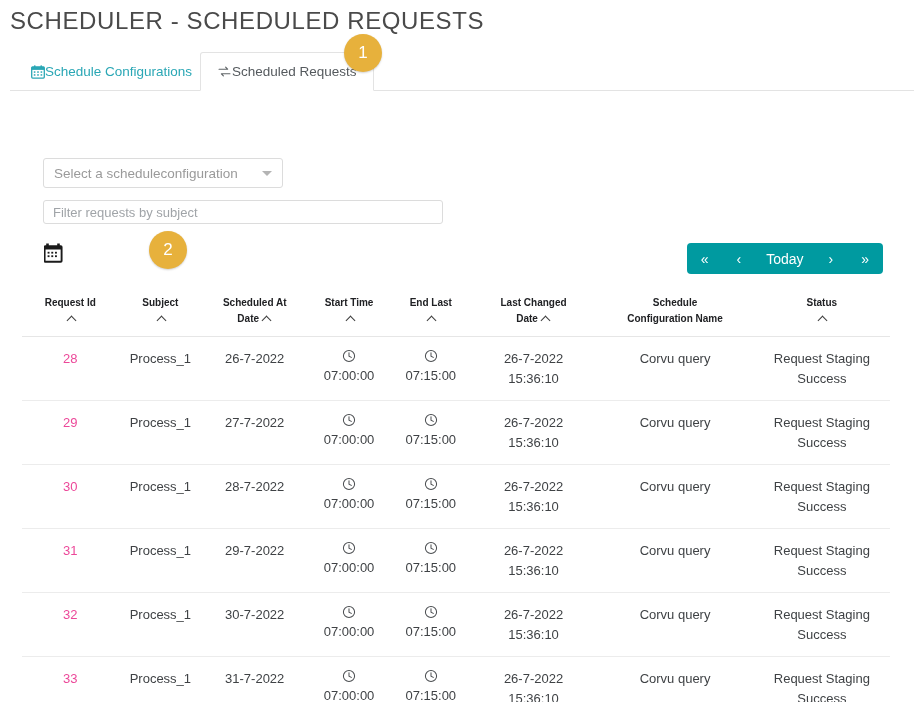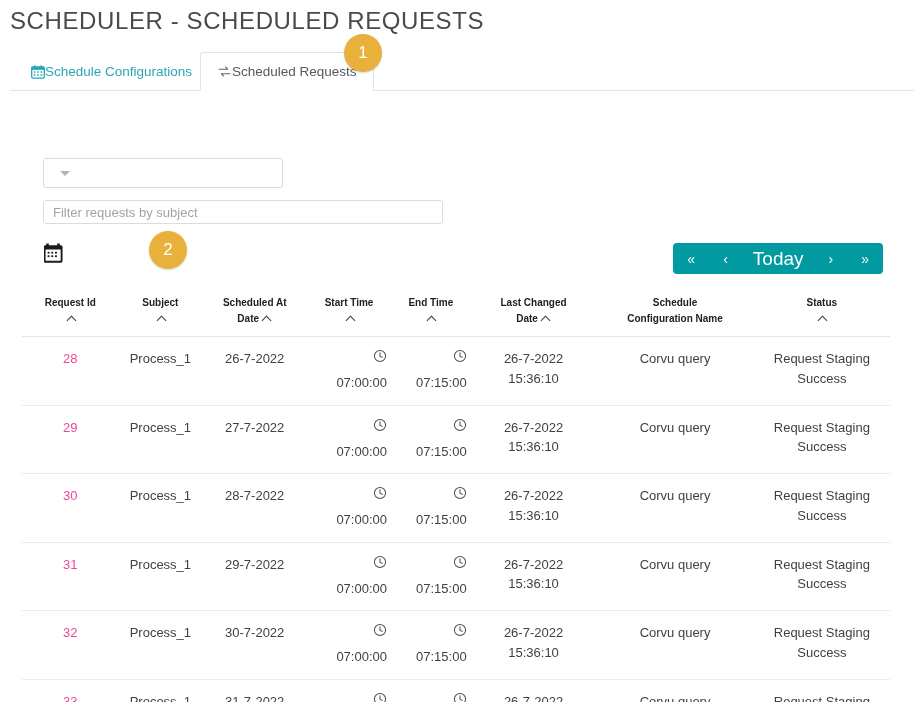--- a/index.html
+++ b/index.html
@@ -180,21 +180,21 @@
     color: #ffffff;
     font-family: "Liberation Sans", sans-serif;
     font-size: 14px;
     cursor: pointer;
     padding: 0 14px;
     display: flex;
     align-items: center;
     justify-content: center;
     line-height: 1;
   }
-  .navgroup .nav-today { font-size: 19px; padding: 0 11px; }
+  .navgroup .nav-today { font-size: 14px; padding: 0 11px; }
 
   
   .table-wrap {
     position: absolute;
     left: 22px;
     top: 291px;
     width: 868px;
   }
   table.sched {
     width: 100%;
@@ -248,21 +248,21 @@
     transform: rotate(45deg);
   }
   .th-stack { display: block; }
   .th-chev-line { display: block; }
 
   .id-link {
     color: #ec4899;
     cursor: pointer;
     text-decoration: none;
   }
-  .cell-time { display: flex; flex-direction: column; align-items: flex-end; gap: 10px; }
+  .cell-time { display: flex; flex-direction: column; align-items: center; gap: 3px; }
   .clock { display: block; }
   .two-line span { display: block; }
 </style>
 </head>
 <body>
 
 <div class="page">
 
   <div class="page-title">SCHEDULER - SCHEDULED REQUESTS</div>
 
@@ -295,20 +295,21 @@
         </svg>
       </span>
       <span>Scheduled Requests</span>
     </div>
   </div>
 
   <div class="badge badge-1">1</div>
   <div class="badge badge-2">2</div>
 
   <div class="select-box">
+    <span class="sel-label">Select a scheduleconfiguration</span>
     <span class="caret"></span>
   </div>
 
   <input class="filter-input" type="text" placeholder="Filter requests by subject" style="">
 
   <button class="calendar-btn">
     <span>
       <svg width="21" height="22" viewBox="0 0 21 22">
         <rect x="2.2" y="0.5" width="2.6" height="3.6" fill="#1b1b1b"></rect>
         <rect x="13.2" y="0.5" width="2.6" height="3.6" fill="#1b1b1b"></rect>
@@ -356,21 +357,21 @@
           </th>
           <th>
             <span class="th-stack">Scheduled At</span>
             <span class="th-chev-line"><span>Date</span><i class="sortchev"></i></span>
           </th>
           <th>
             <span class="th-stack">Start Time</span>
             <span class="th-chev-line"><i class="sortchev"></i></span>
           </th>
           <th>
-            <span class="th-stack">End Time</span>
+            <span class="th-stack">End Last</span>
             <span class="th-chev-line"><i class="sortchev"></i></span>
           </th>
           <th>
             <span class="th-stack">Last Changed</span>
             <span class="th-chev-line"><span>Date</span><i class="sortchev"></i></span>
           </th>
           <th>
             <span class="th-stack">Schedule</span>
             <span class="th-chev-line">Configuration Name</span>
           </th>

